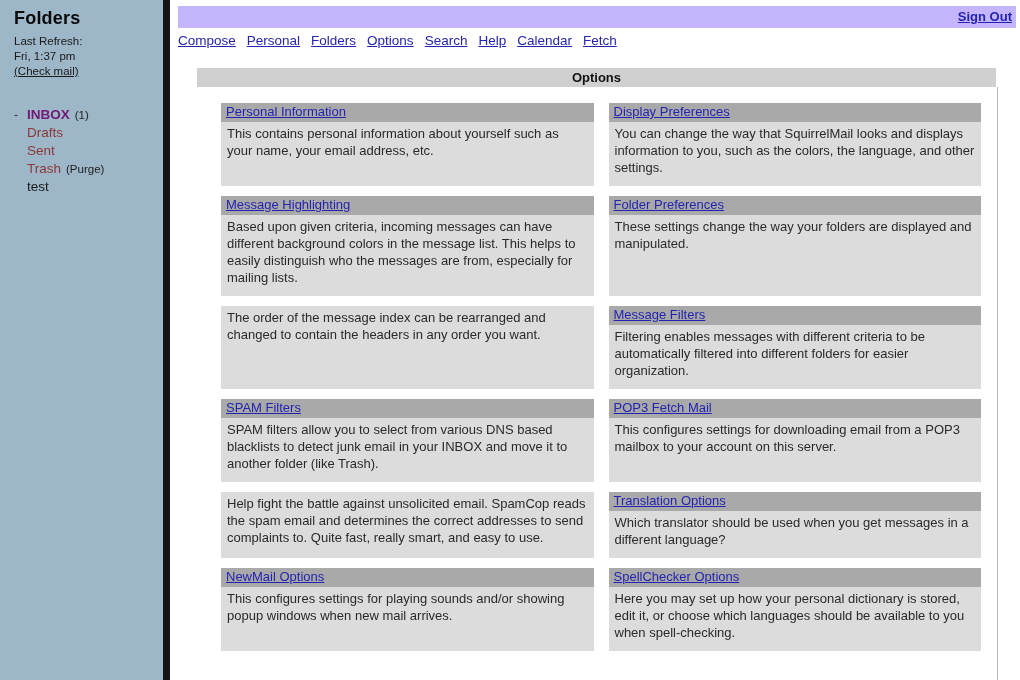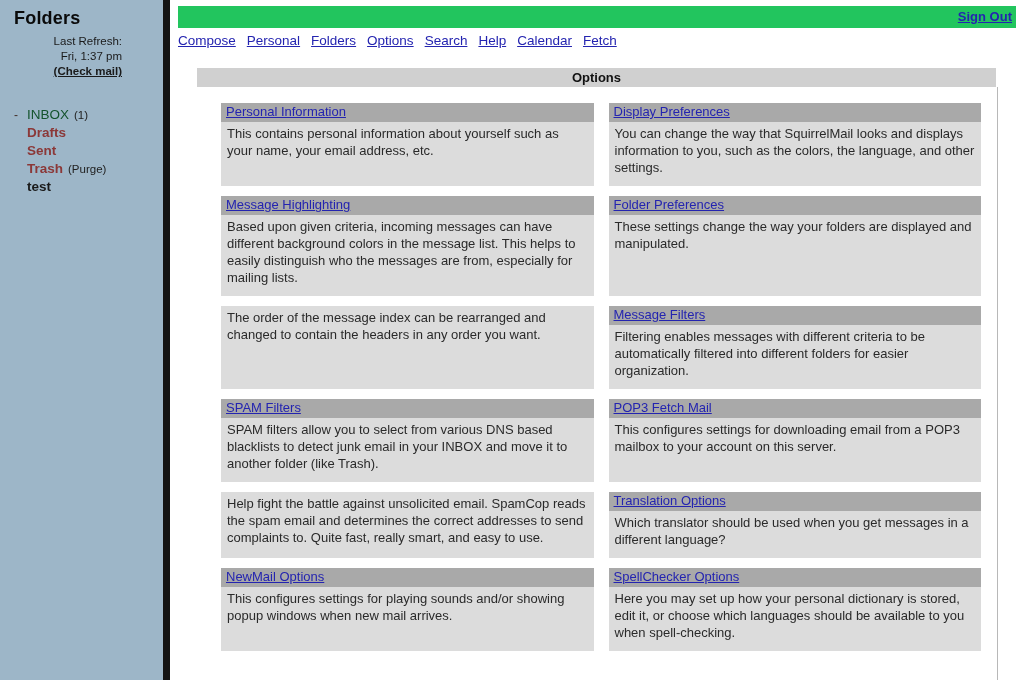--- a/index.html
+++ b/index.html
@@ -2,36 +2,36 @@
 <html><head>
 <meta charset="utf-8">
 <style>
   html,body{margin:0;padding:0;background:#fff;}
   body{width:1020px;height:680px;overflow:hidden;font-family:"Liberation Sans",sans-serif;}
   .app{position:relative;width:812px;height:680px;background:#fff;}
 
   
   .sidebar{position:absolute;left:0;top:0;width:163px;height:680px;background:#9db6c8;box-sizing:border-box;padding:8px 0 0 14px;}
   .sidebar h1{margin:0;font-size:18px;font-weight:bold;color:#0a0a0a;letter-spacing:0.2px;}
-  .refresh{margin-top:5px;width:108px;text-align:right;font-size:11.5px;color:#1a1a1a;line-height:15px;}
-  .refresh a{color:#1a1a1a;text-decoration:underline;cursor:pointer;font-weight:bold;}
+  .refresh{margin-top:5px;width:108px;text-align:left;font-size:11.5px;color:#1a1a1a;line-height:15px;}
+  .refresh a{color:#1a1a1a;text-decoration:underline;cursor:pointer;}
   .folder-list{margin-top:27px;font-size:13.5px;}
   .folder-row{line-height:18px;padding-left:13px;white-space:nowrap;}
   .folder-prefix{display:inline-block;width:13px;margin-left:-13px;color:#44302a;font-size:12px;}
-  .folder-link{color:#8b3838;text-decoration:none;cursor:pointer;font-weight:bold;}
-  .folder-link.unread{color:#14532d;font-weight:normal;}
+  .folder-link{color:#8b3838;text-decoration:none;cursor:pointer;}
+  .folder-link.unread{color:#701a75;font-weight:bold;}
   .folder-link.plain{color:#1a1a1a;}
   .folder-suffix{color:#222;font-size:11.5px;margin-left:5px;}
 
   
   .divider{position:absolute;left:163px;top:0;width:7px;height:680px;background:#141414;}
 
   
   .main{position:absolute;left:170px;top:0;width:850px;height:680px;background:#fff;}
-  .topbar{position:absolute;left:8px;top:6px;width:838px;height:22px;background:#22c55e;}
+  .topbar{position:absolute;left:8px;top:6px;width:838px;height:22px;background:#c4b5fd;}
   .signout{position:absolute;right:4px;top:3px;font-size:13px;font-weight:bold;color:#2424b0;text-decoration:underline;cursor:pointer;}
   .menu{position:absolute;left:8px;top:33px;font-size:13.5px;white-space:nowrap;}
   .menu a{color:#2424b0;text-decoration:underline;margin-right:11px;cursor:pointer;}
   .options-title{position:absolute;left:27px;top:68px;width:799px;height:19px;background:#d0d0d0;text-align:center;font-size:13px;font-weight:bold;line-height:19px;color:#111;}
   .right-border{position:absolute;left:827px;top:87px;width:1px;height:593px;background:#b8b8b8;}
 
   .sections-grid{position:absolute;left:43px;top:103px;width:760px;display:grid;grid-template-columns:1fr 1fr;column-gap:15px;row-gap:10px;padding-left:8px;}
   .section{display:flex;flex-direction:column;}
   .section-header{background:#a9a9a9;padding:1px 5px 2px;font-size:13px;line-height:16px;}
   .section-header a{color:#2424b0;text-decoration:underline;cursor:pointer;}

